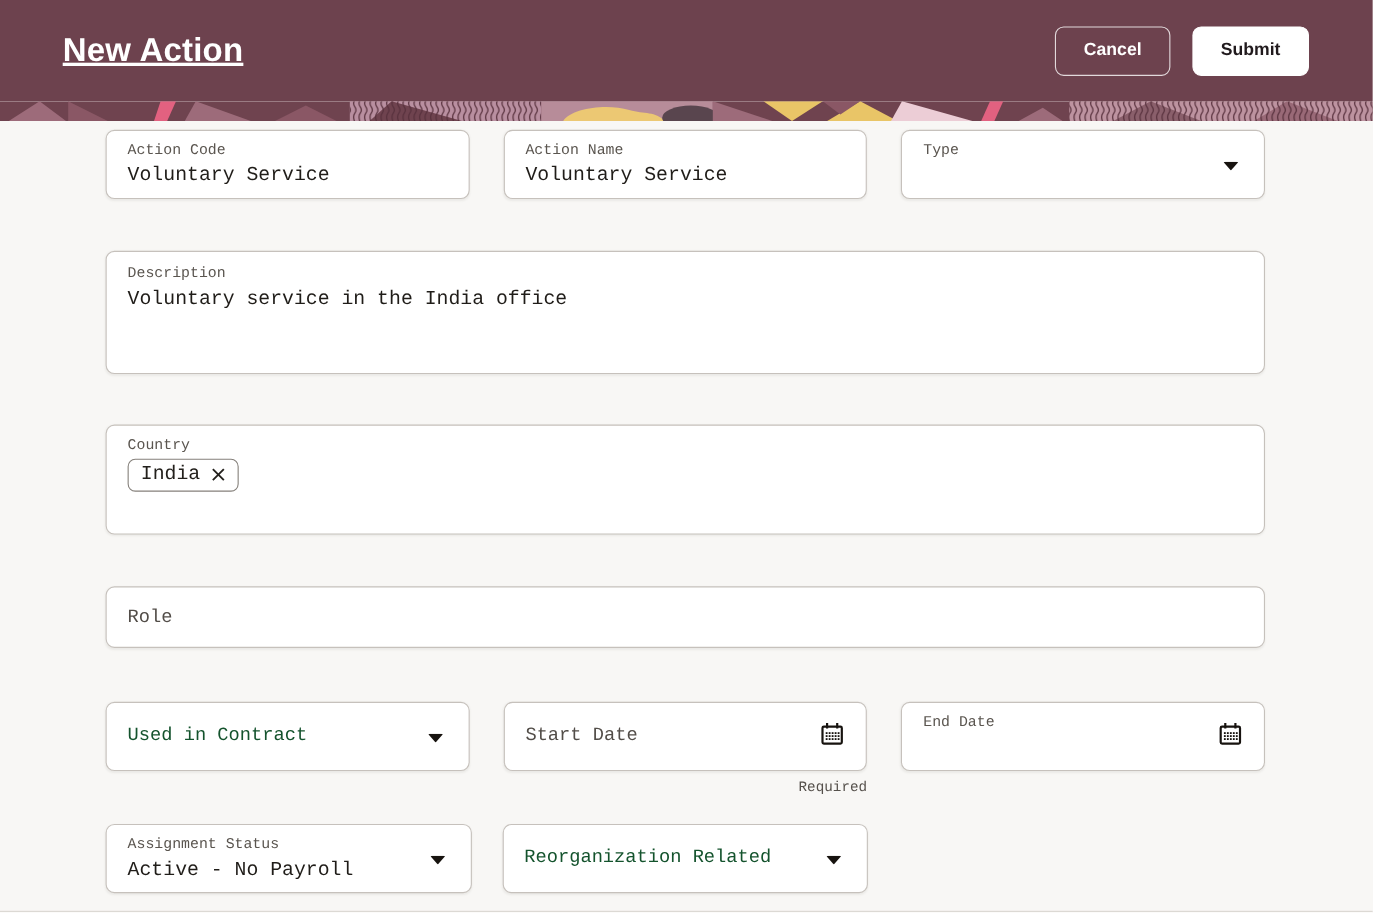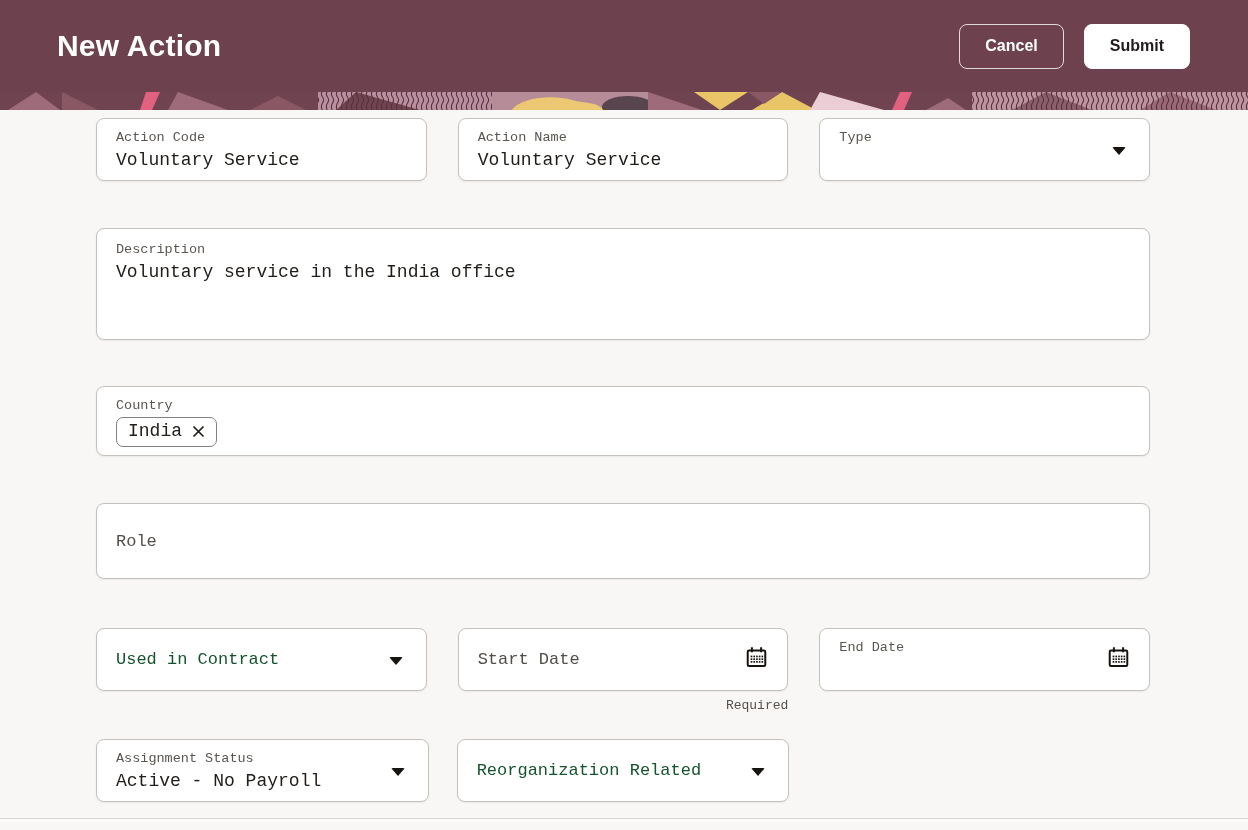--- a/index.html
+++ b/index.html
@@ -5,21 +5,21 @@
   * { margin:0; padding:0; box-sizing:border-box; }
   html,body { width:1248px; height:830px; overflow:hidden; }
   body { font-family:"Liberation Sans", sans-serif; background:#f8f7f5; }
 
   
   .header {
     height:92px; background:#6d424e;
     display:flex; align-items:center; justify-content:space-between;
     padding:0 58px 0 57px;
   }
-  .header-title { color:#ffffff; font-size:30px; font-weight:bold; letter-spacing:.2px; }
+  .header-title { color:#ffffff; font-size:30px; font-weight:bold; letter-spacing:.2px;text-decoration:underline; }
   .header-actions { display:flex; gap:20px;justify-content:flex-end; }
   .btn {
     height:45px; border-radius:8px; font-size:16px; font-weight:bold;
     padding:0 25px; cursor:pointer; font-family:inherit;
   }
   .btn-ghost { background:transparent; border:1px solid rgba(255,255,255,.8); color:#ffffff; }
   .btn-solid { background:#ffffff; border:1px solid #ffffff; color:#211a1d; }
 
   
   .banner { height:18px; line-height:0; }
@@ -44,22 +44,22 @@
   .placeholder-dark { font-size:17px; color:#14532d; }
 
   .row-1 { margin-top:8px; }
   .row-desc { margin-top:47px; }
   .row-country { margin-top:46px; }
   .row-role { margin-top:47px; }
   .row-5 { margin-top:49px; }
   .row-6 { margin-top:48px;gap:28px; }
 
   .field-tall { height:112px; padding-top:12px; }
-  .field-country { height:70px; }
-  .field-role { height:76px; }
+  .field-country { height:100px; }
+  .field-role { height:56px; }
 
   .caret {
     position:absolute; right:23px; top:50%; transform:translateY(-38%);
     width:0; height:0;
     border-left:7px solid transparent; border-right:7px solid transparent;
     border-top:8px solid #17130f; border-radius:2px;
   }
   .cal-icon { position:absolute; right:19px; top:50%; transform:translateY(-50%); }
 
   .chip {

